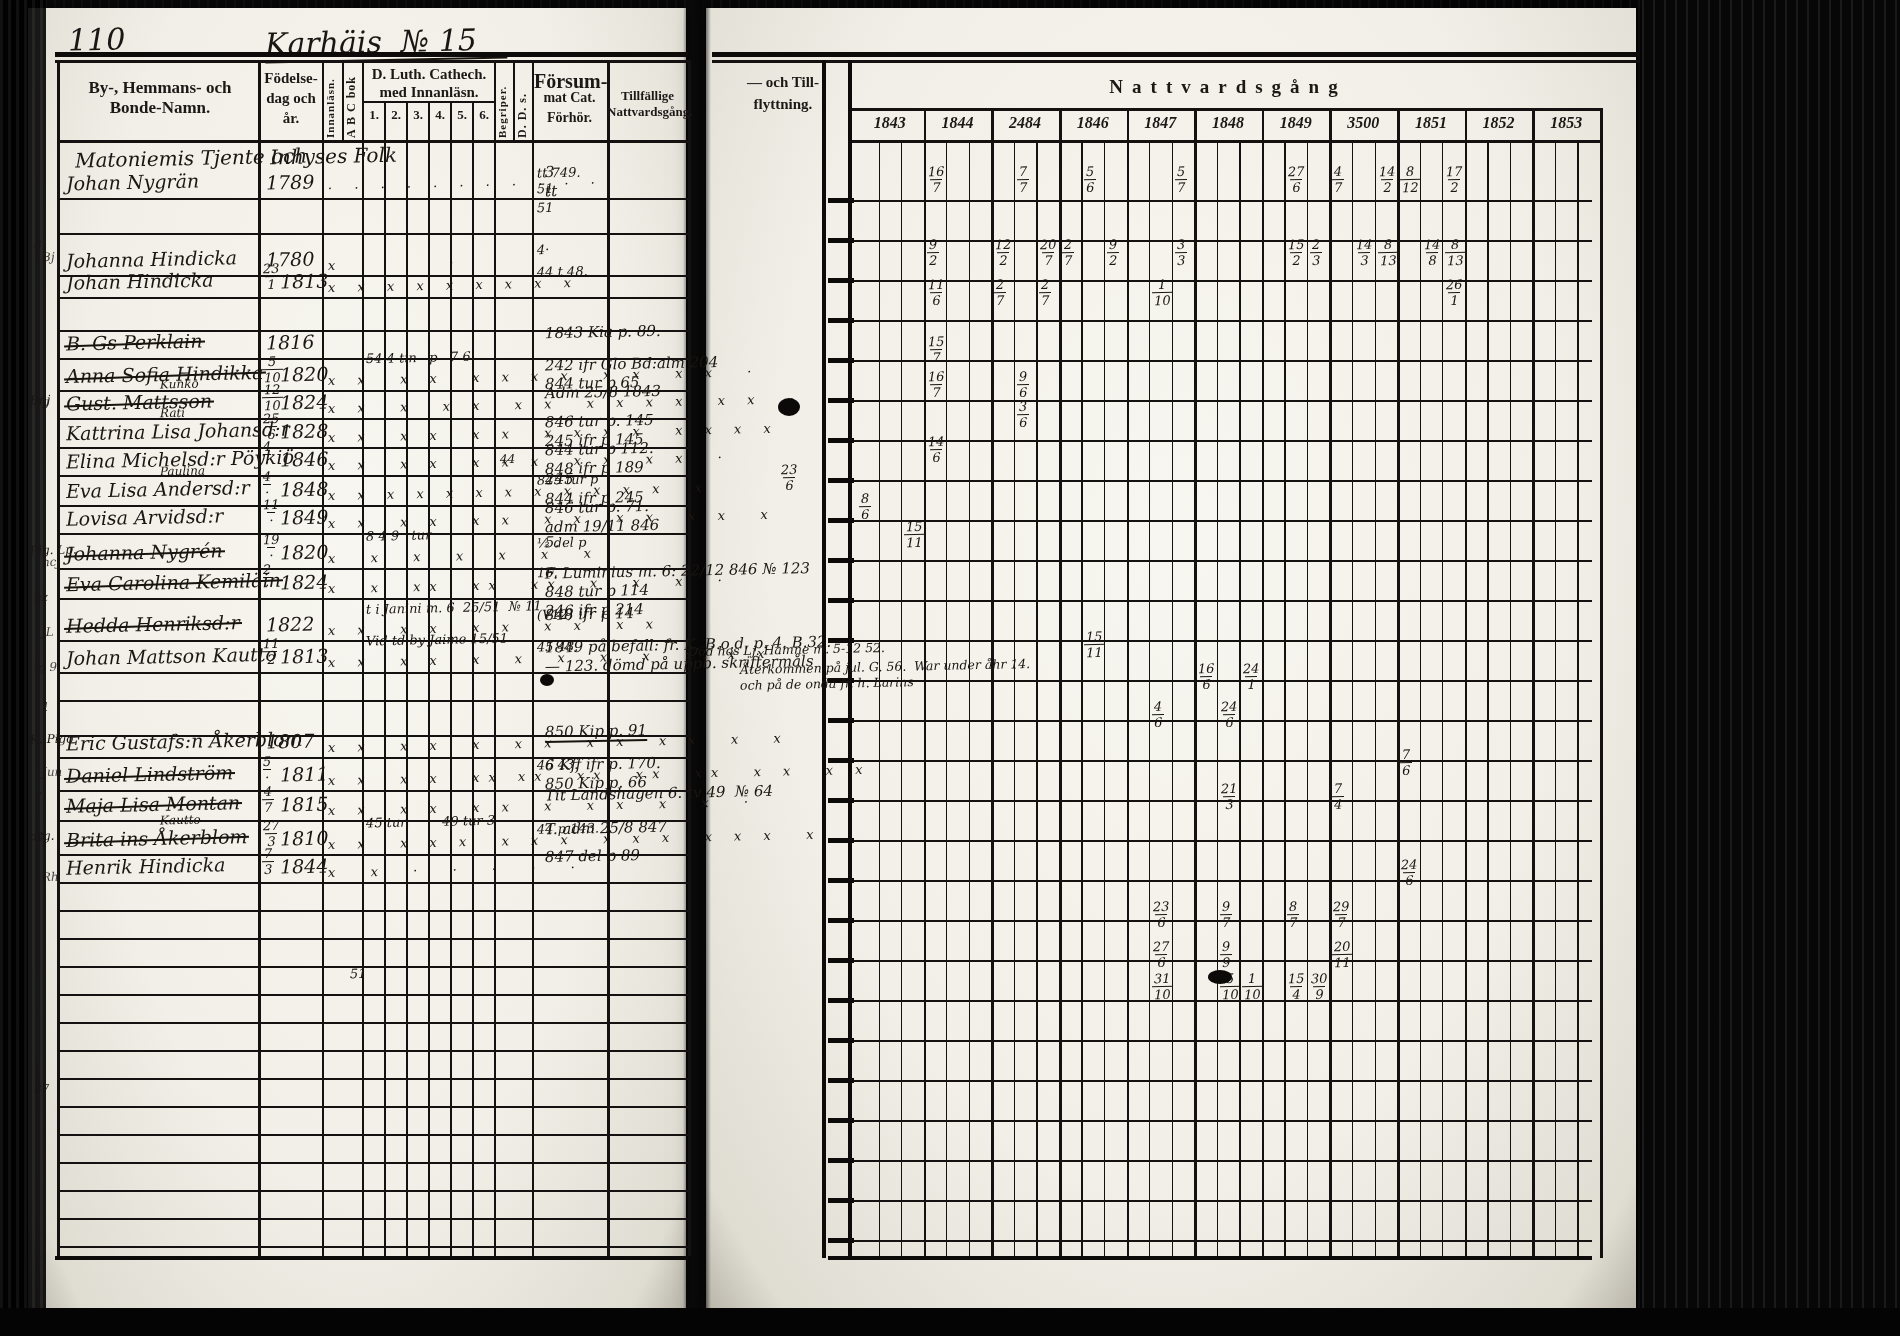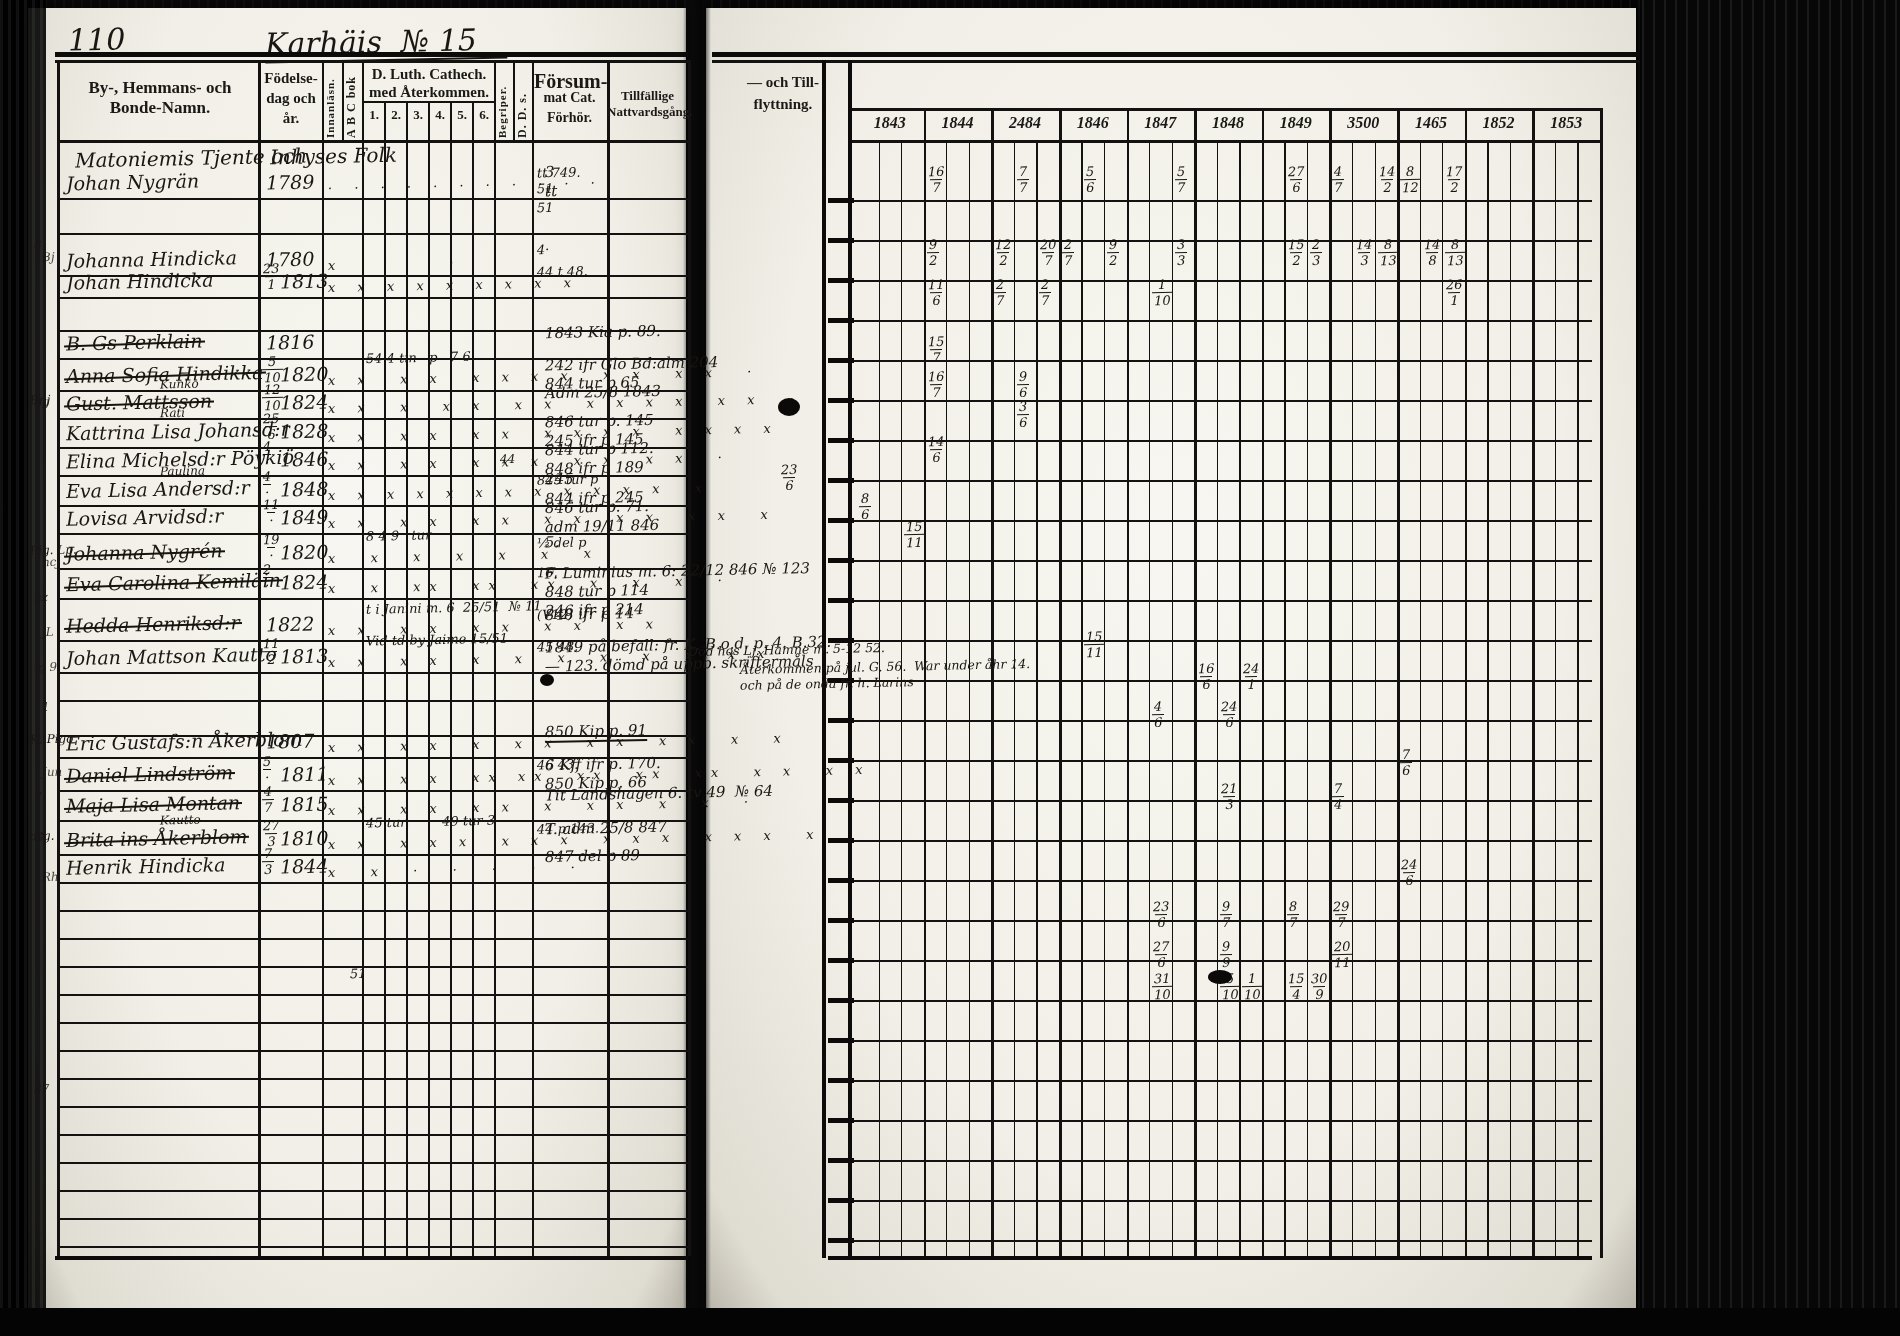--- a/index.html
+++ b/index.html
@@ -69,21 +69,21 @@
     <div class="vline" style="left: 472px; top: 101px; width: 1.5px; height: 1155px;"></div>
     <div class="vline" style="left: 342px; top: 62px; width: 1.5px; height: 78px;"></div>
     <div class="vline" style="left: 513px; top: 62px; width: 1.5px; height: 78px;"></div>
     <div class="printed" style="left: 70px; top: 78px; width: 180px; text-align: center; font-size: 17px;">By-, Hemmans- och Bonde-Namn.</div>
     <div class="printed" style="left: 262px; top: 70px; width: 58px; text-align: center; font-size: 15px;">Födelse-</div>
     <div class="printed" style="left: 262px; top: 90px; width: 58px; text-align: center; font-size: 15px;">dag och</div>
     <div class="printed" style="left: 262px; top: 110px; width: 58px; text-align: center; font-size: 15px;">år.</div>
     <div class="printed vert" style="left: 324px; top: 64px; height: 74px; font-size: 11px;">Innanläsn.</div>
     <div class="printed vert" style="left: 344px; top: 64px; height: 74px; font-size: 12px;">A B C bok</div>
     <div class="printed" style="left: 366px; top: 66px; width: 126px; text-align: center; font-size: 15px;">D. Luth. Cathech.</div>
-    <div class="printed" style="left: 366px; top: 84px; width: 126px; text-align: center; font-size: 15px;">med Återkommen.</div>
+    <div class="printed" style="left: 366px; top: 84px; width: 126px; text-align: center; font-size: 15px;">med Innanläsn.</div>
     <div class="printed" style="left: 364px; top: 107px; width: 20px; text-align: center; font-size: 13px;">1.</div>
     <div class="printed" style="left: 386px; top: 107px; width: 20px; text-align: center; font-size: 13px;">2.</div>
     <div class="printed" style="left: 408px; top: 107px; width: 20px; text-align: center; font-size: 13px;">3.</div>
     <div class="printed" style="left: 430px; top: 107px; width: 20px; text-align: center; font-size: 13px;">4.</div>
     <div class="printed" style="left: 452px; top: 107px; width: 20px; text-align: center; font-size: 13px;">5.</div>
     <div class="printed" style="left: 474px; top: 107px; width: 20px; text-align: center; font-size: 13px;">6.</div>
     <div class="printed vert" style="left: 496px; top: 64px; height: 74px; font-size: 11px;">Begriper.</div>
     <div class="printed vert" style="left: 515px; top: 64px; height: 74px; font-size: 12px;">D. D. s.</div>
     <div class="printed" style="left: 534px; top: 70px; width: 71px; text-align: center; font-size: 20px;">Försum-</div>
     <div class="printed" style="left: 534px; top: 90px; width: 71px; text-align: center; font-size: 14px;">mat Cat.</div>
@@ -250,40 +250,41 @@
     <div class="hline" style="left: 57px; top: 1190px; width: 631px; height: 2px;"></div>
     <div class="hline" style="left: 57px; top: 1218px; width: 631px; height: 2px;"></div>
     <div class="hline" style="left: 57px; top: 1246px; width: 631px; height: 2px;"></div>
     <div class="hw sm" style="left: 350px; top: 966px; font-size: 13px;">51</div>
     <div class="blob" style="left: 540px; top: 674px; width: 14px; height: 12px;"></div>
     <div class="hline thick" style="left: 712px; top: 52px; width: 928px; height: 5px;"></div>
     <div class="hline" style="left: 712px; top: 60px; width: 928px; height: 3px;"></div>
     <div class="vline thick" style="left: 822px; top: 60px; width: 4px; height: 1198px;"></div>
     <div class="printed" style="left: 740px; top: 74px; width: 86px; font-size: 15px; text-align: center;">— och Till-</div>
     <div class="printed" style="left: 740px; top: 96px; width: 86px; font-size: 15px; text-align: center;">flyttning.</div>
+    <div class="printed" style="left: 856px; top: 76px; width: 744px; text-align: center; font-size: 19px; letter-spacing: 9px;">Nattvardsgång</div>
     <div class="hline" style="left: 848px; top: 108px; width: 752px; height: 3px;"></div>
     <div class="hline" style="left: 848px; top: 140px; width: 752px; height: 3px;"></div>
     <div class="vline thick" style="left: 848px; top: 60px; width: 4px; height: 1198px;"></div>
     <div class="printed" style="left: 856px; top: 114px; width: 67.6364px; text-align: center; font-size: 16px; font-style: italic;">1843</div>
     <div class="vline" style="left: 923.636px; top: 108px; width: 2.6px; height: 1150px;"></div>
     <div class="printed" style="left: 923.636px; top: 114px; width: 67.6364px; text-align: center; font-size: 16px; font-style: italic;">1844</div>
     <div class="vline" style="left: 991.273px; top: 108px; width: 2.6px; height: 1150px;"></div>
     <div class="printed" style="left: 991.273px; top: 114px; width: 67.6364px; text-align: center; font-size: 16px; font-style: italic;">2484</div>
     <div class="vline" style="left: 1058.91px; top: 108px; width: 2.6px; height: 1150px;"></div>
     <div class="printed" style="left: 1058.91px; top: 114px; width: 67.6364px; text-align: center; font-size: 16px; font-style: italic;">1846</div>
     <div class="vline" style="left: 1126.55px; top: 108px; width: 2.6px; height: 1150px;"></div>
     <div class="printed" style="left: 1126.55px; top: 114px; width: 67.6364px; text-align: center; font-size: 16px; font-style: italic;">1847</div>
     <div class="vline" style="left: 1194.18px; top: 108px; width: 2.6px; height: 1150px;"></div>
     <div class="printed" style="left: 1194.18px; top: 114px; width: 67.6364px; text-align: center; font-size: 16px; font-style: italic;">1848</div>
     <div class="vline" style="left: 1261.82px; top: 108px; width: 2.6px; height: 1150px;"></div>
     <div class="printed" style="left: 1261.82px; top: 114px; width: 67.6364px; text-align: center; font-size: 16px; font-style: italic;">1849</div>
     <div class="vline" style="left: 1329.45px; top: 108px; width: 2.6px; height: 1150px;"></div>
     <div class="printed" style="left: 1329.45px; top: 114px; width: 67.6364px; text-align: center; font-size: 16px; font-style: italic;">3500</div>
     <div class="vline" style="left: 1397.09px; top: 108px; width: 2.6px; height: 1150px;"></div>
-    <div class="printed" style="left: 1397.09px; top: 114px; width: 67.6364px; text-align: center; font-size: 16px; font-style: italic;">1465</div>
+    <div class="printed" style="left: 1397.09px; top: 114px; width: 67.6364px; text-align: center; font-size: 16px; font-style: italic;">1851</div>
     <div class="vline" style="left: 1464.73px; top: 108px; width: 2.6px; height: 1150px;"></div>
     <div class="printed" style="left: 1464.73px; top: 114px; width: 67.6364px; text-align: center; font-size: 16px; font-style: italic;">1852</div>
     <div class="vline" style="left: 1532.36px; top: 108px; width: 2.6px; height: 1150px;"></div>
     <div class="printed" style="left: 1532.36px; top: 114px; width: 67.6364px; text-align: center; font-size: 16px; font-style: italic;">1853</div>
     <div class="vline" style="left: 1600px; top: 108px; width: 3px; height: 1150px;"></div>
     <div class="vline" style="left: 878.545px; top: 140px; width: 1.3px; height: 1118px;"></div>
     <div class="vline" style="left: 901.091px; top: 140px; width: 1.3px; height: 1118px;"></div>
     <div class="vline" style="left: 946.182px; top: 140px; width: 1.3px; height: 1118px;"></div>
     <div class="vline" style="left: 968.727px; top: 140px; width: 1.3px; height: 1118px;"></div>
     <div class="vline" style="left: 1013.82px; top: 140px; width: 1.3px; height: 1118px;"></div>

